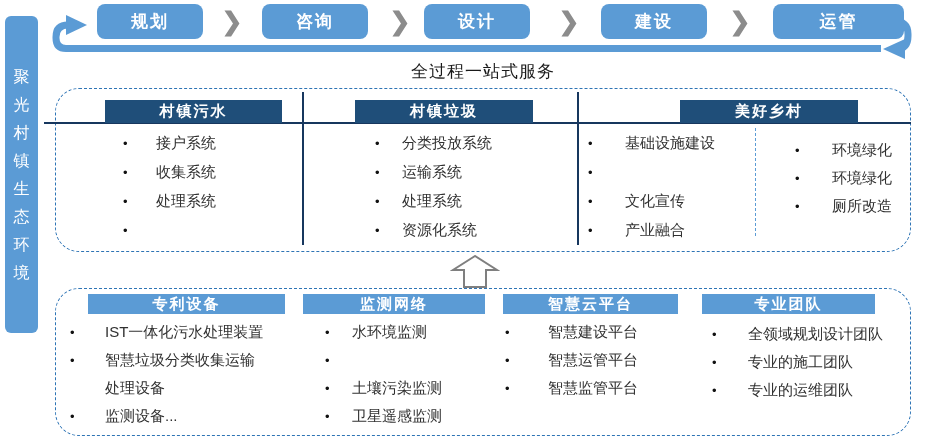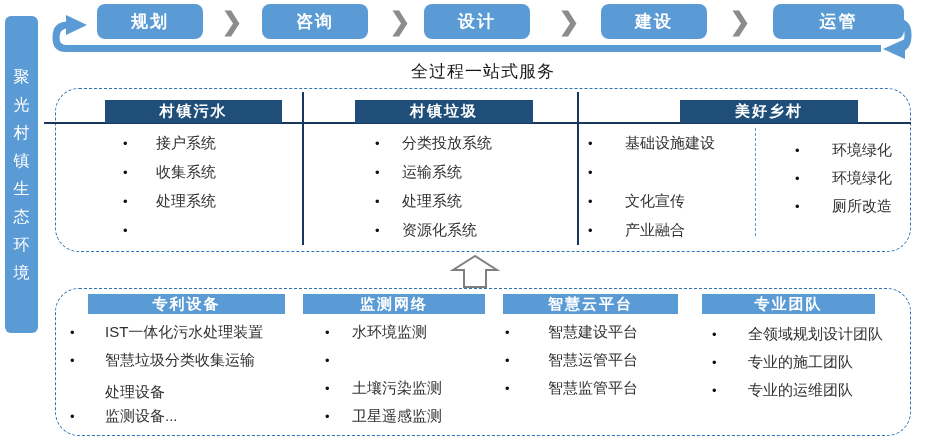--- a/index.html
+++ b/index.html
@@ -172,21 +172,21 @@
 
   <div class="list" style="left:70px;top:318px;">
     <div class="row" style="height:28px;">
         <span class="dot" style="width:35px;">•</span>
         <span class="txt">IST一体化污水处理装置</span>
       </div>
     <div class="row" style="height:28px;">
         <span class="dot" style="width:35px;">•</span>
         <span class="txt">智慧垃圾分类收集运输</span>
       </div>
-    <div class="row" style="height:28px;align-items:flex-end;">
+    <div class="row" style="height:28px;">
         <span class="dot" style="width:35px;"></span>
         <span class="txt">处理设备</span>
       </div>
     <div class="row" style="height:28px;">
         <span class="dot" style="width:35px;">•</span>
         <span class="txt">监测设备...</span>
       </div>
   </div>
 
   <div class="list" style="left:325px;top:318px;">

